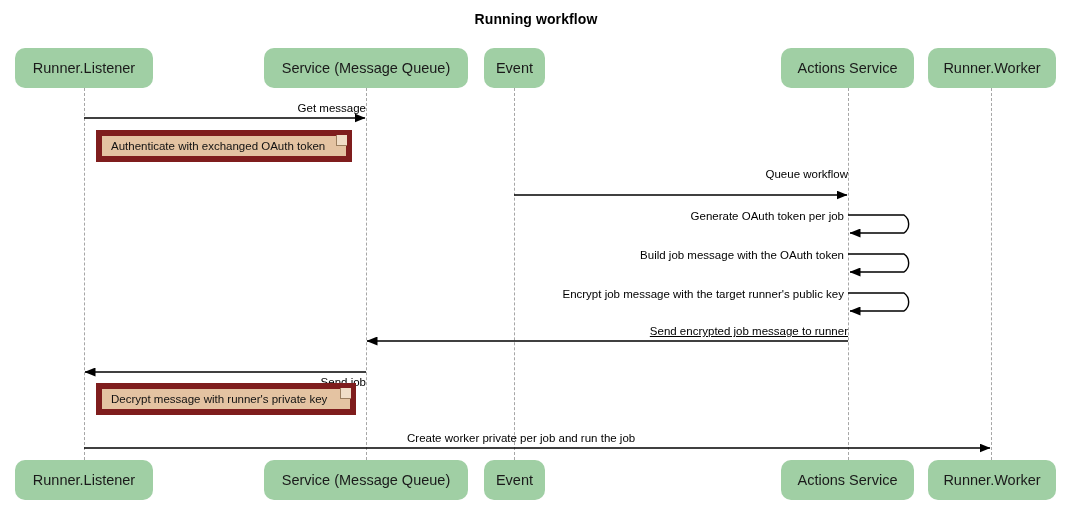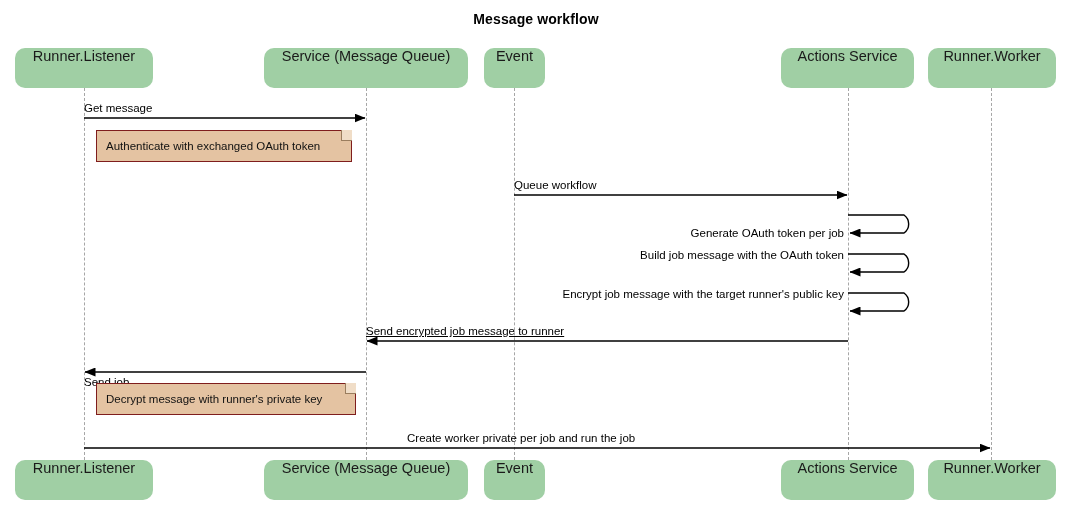--- a/index.html
+++ b/index.html
@@ -35,49 +35,50 @@
     font-weight: bold;
     color: #000000;
     letter-spacing: 0.1px;
   }
   .participant-box {
     position: absolute;
     box-sizing: border-box;
     background: #a0cfa4;
     border-radius: 10px;
     display: flex;
+    align-items: center;
     justify-content: center;
     font-size: 14.5px;
     color: #1a1a1a;
     white-space: nowrap;
     height: 40px;
   }
   .lifeline {
     position: absolute;
     width: 0;
     border-left: 1px dashed #a6a6a6;
   }
   .msg-label {
     position: absolute;
     font-size: 11.5px;
     color: #000000;
     white-space: nowrap;
     line-height: 13px;
   }
   .msg-label.centered {
-    text-align: left;
+    text-align: right;
   }
   .msg-label.right {
     text-align: right;
   }
   .note {
     position: absolute;
     box-sizing: border-box;
     background: #e4c3a2;
-    border: 1px solid #7f1d1d;
+    border: 6px solid #7f1d1d;
     font-size: 11.5px;
     color: #111111;
     display: flex;
     align-items: center;
     height: 32px;
     padding-left: 9px;
     white-space: nowrap;
   }
   .note .fold {
     position: absolute;
@@ -88,21 +89,21 @@
     background: #f0ddc7;
     border-left: 1px solid #9a7d5e;
     border-bottom: 1px solid #9a7d5e;
   }
 </style>
 </head>
 <body>
 
 <div id="diagram-root">
 
-  <div class="diagram-title">Message workflow</div>
+  <div class="diagram-title">Running workflow</div>
 
   <div class="lifeline" style="left:84px; top:88px; height:372px;"></div>
   <div class="lifeline" style="left:366px; top:88px; height:372px;"></div>
   <div class="lifeline" style="left:514px; top:88px; height:372px;"></div>
   <div class="lifeline" style="left:848px; top:88px; height:372px;"></div>
   <div class="lifeline" style="left:991px; top:88px; height:372px;"></div>
 
   <div class="participant-box" style="left:15px; top:48px; width:138px;">
     <span>Runner.Listener</span>
   </div>
@@ -157,23 +158,23 @@
 
     <line x1="848" y1="341" x2="367" y2="341" stroke="#000000" stroke-width="1.4" marker-end="url(#arrowL)"></line>
 
     <line x1="366" y1="372" x2="85" y2="372" stroke="#000000" stroke-width="1.4" marker-end="url(#arrowL)"></line>
 
     <line x1="84" y1="448" x2="990" y2="448" stroke="#000000" stroke-width="1.4" marker-end="url(#arrowR)"></line>
   </svg>
 
   <div class="msg-label centered" style="left:84px; top:102px; width:282px;">Get message</div>
 
-  <div class="msg-label centered" style="left:514px; top:179px; width:334px;">Queue workflow</div>
+  <div class="msg-label centered" style="left:514px; top:168px; width:334px;">Queue workflow</div>
 
-  <div class="msg-label right" style="left:448px; top:210px; width:396px;margin-top:17px;">Generate OAuth token per job</div>
+  <div class="msg-label right" style="left:448px; top:210px; width:396px;">Generate OAuth token per job</div>
 
   <div class="msg-label right" style="left:448px; top:249px; width:396px;">Build job message with the OAuth token</div>
 
   <div class="msg-label right" style="left:448px; top:288px; width:396px;">Encrypt job message with the target runner's public key</div>
 
   <div class="msg-label centered" style="left:366px; top:325px; width:482px;text-decoration:underline;">Send encrypted job message to runner</div>
 
   <div class="msg-label centered" style="left:84px; top:376px; width:282px;">Send job</div>
 
   <div class="msg-label" style="left:407px; top:432px; width:440px;">Create worker private per job and run the job</div>

